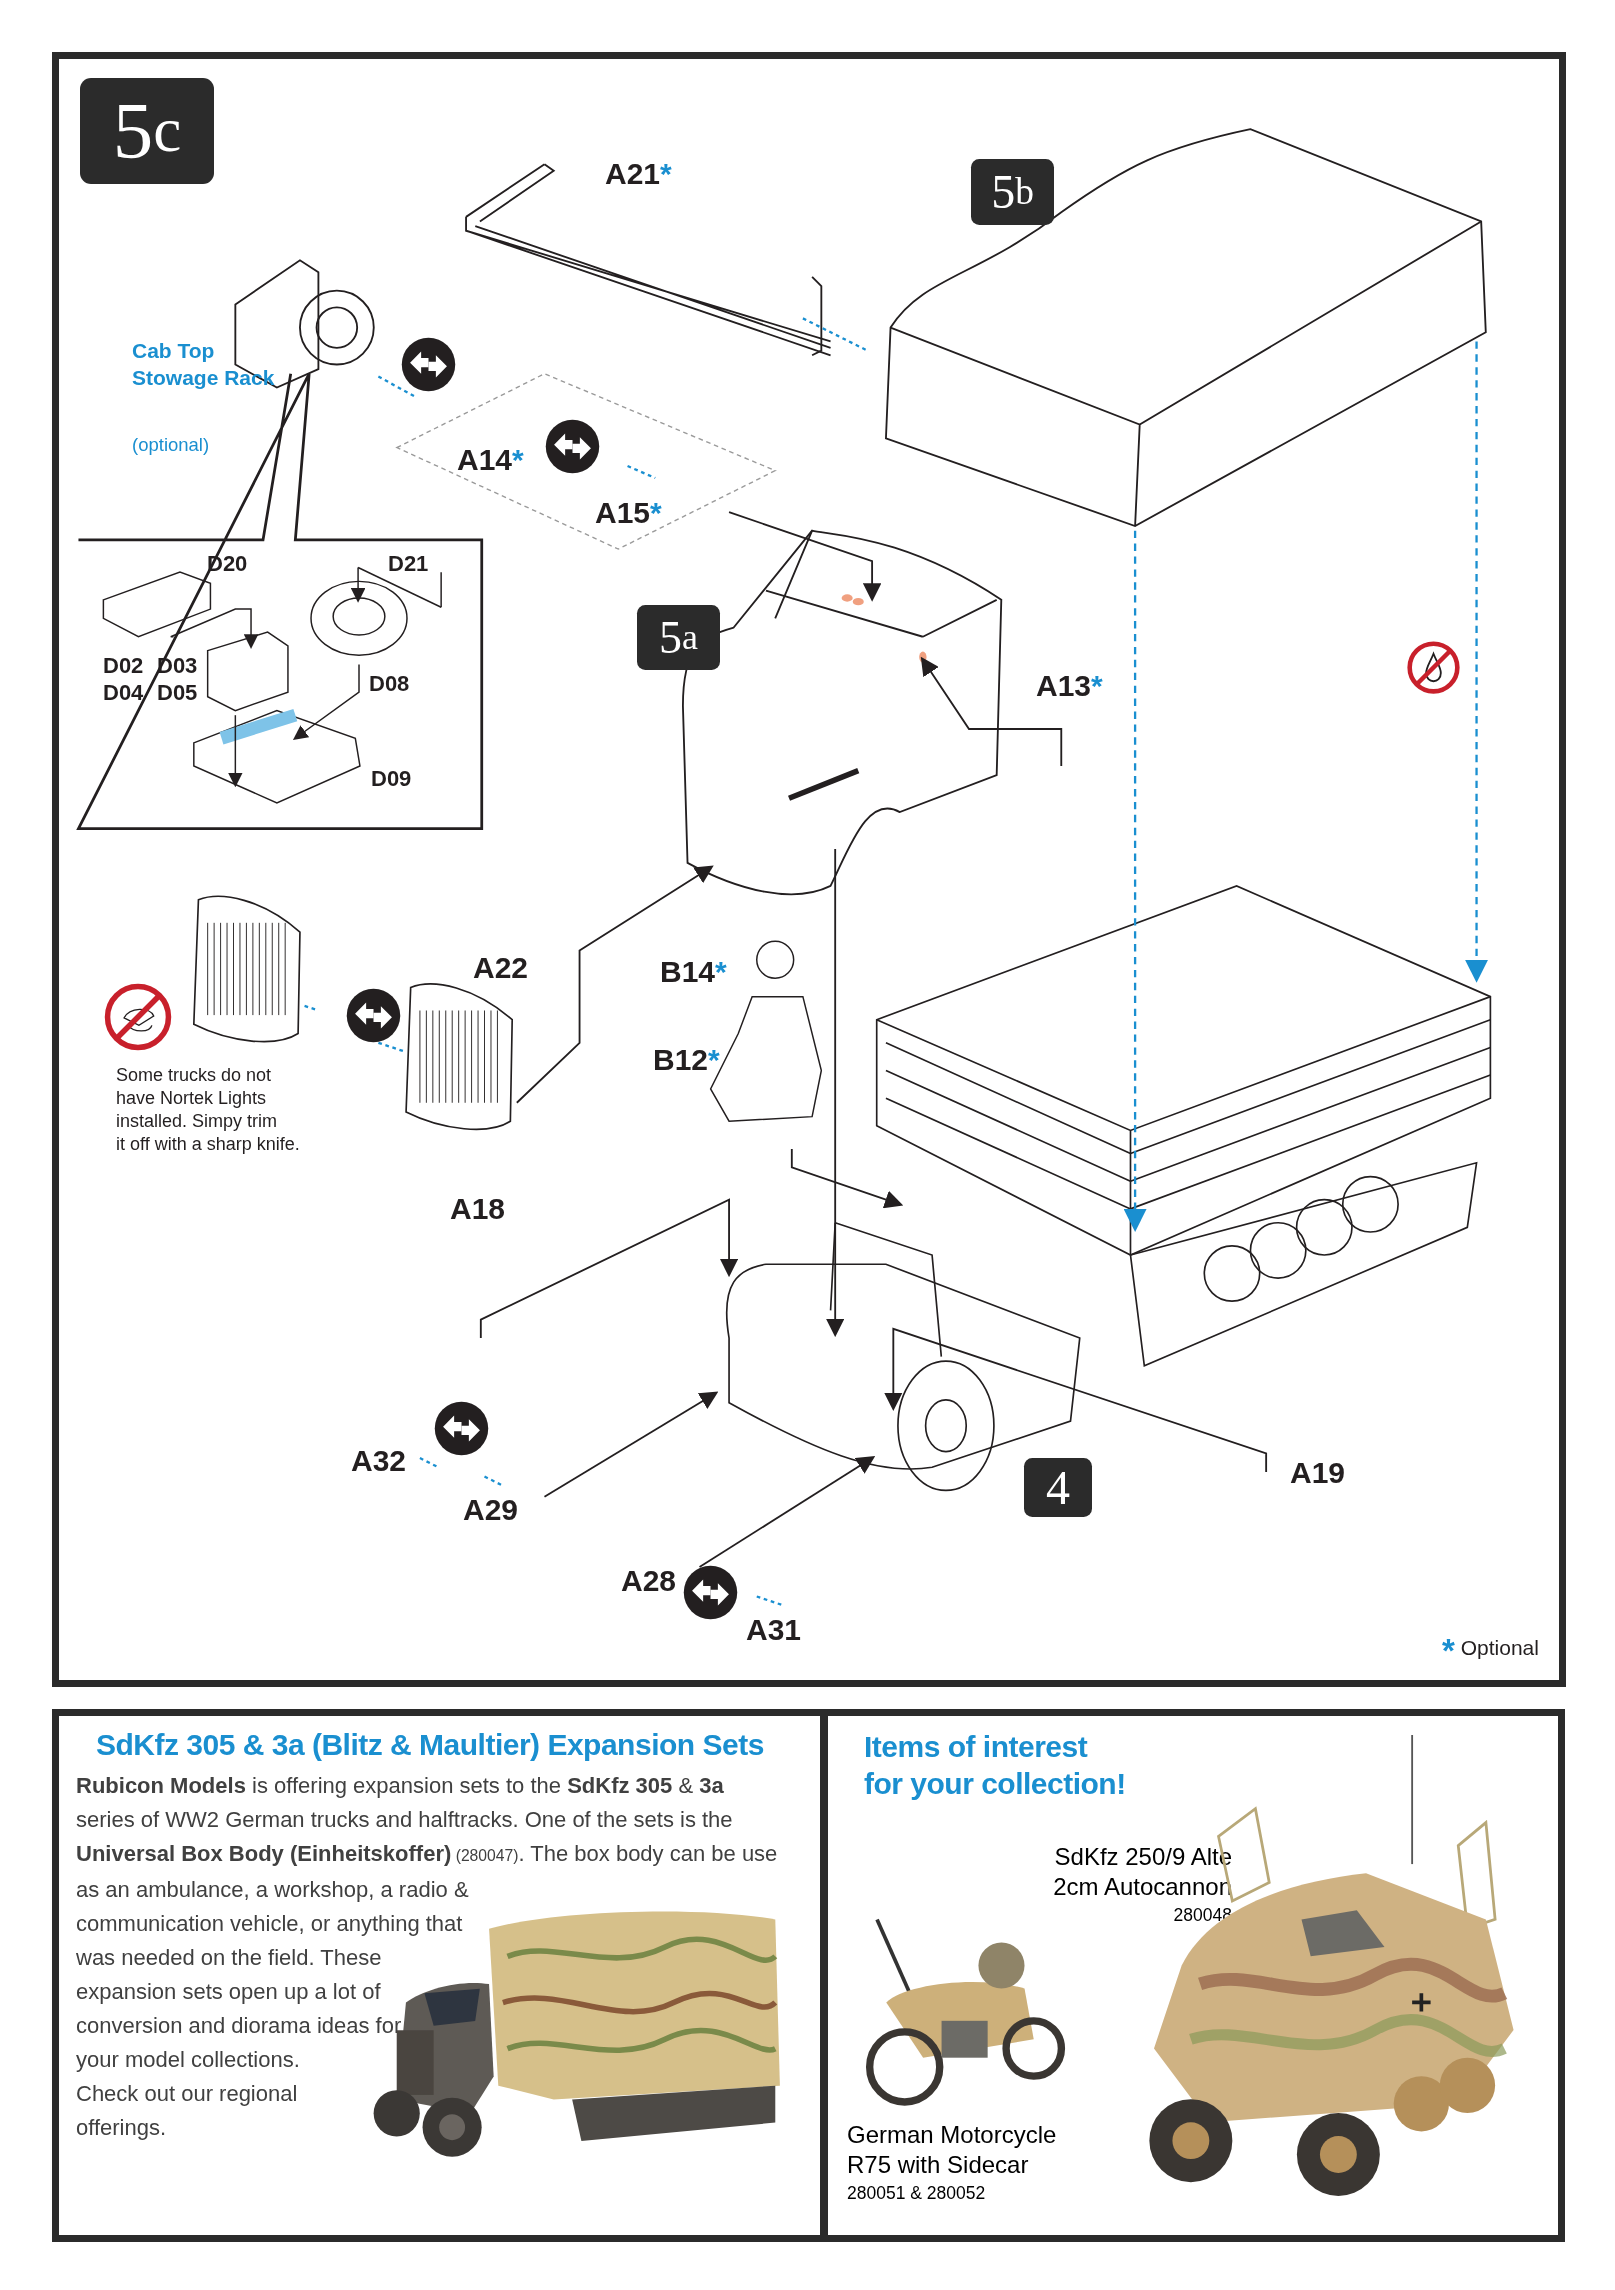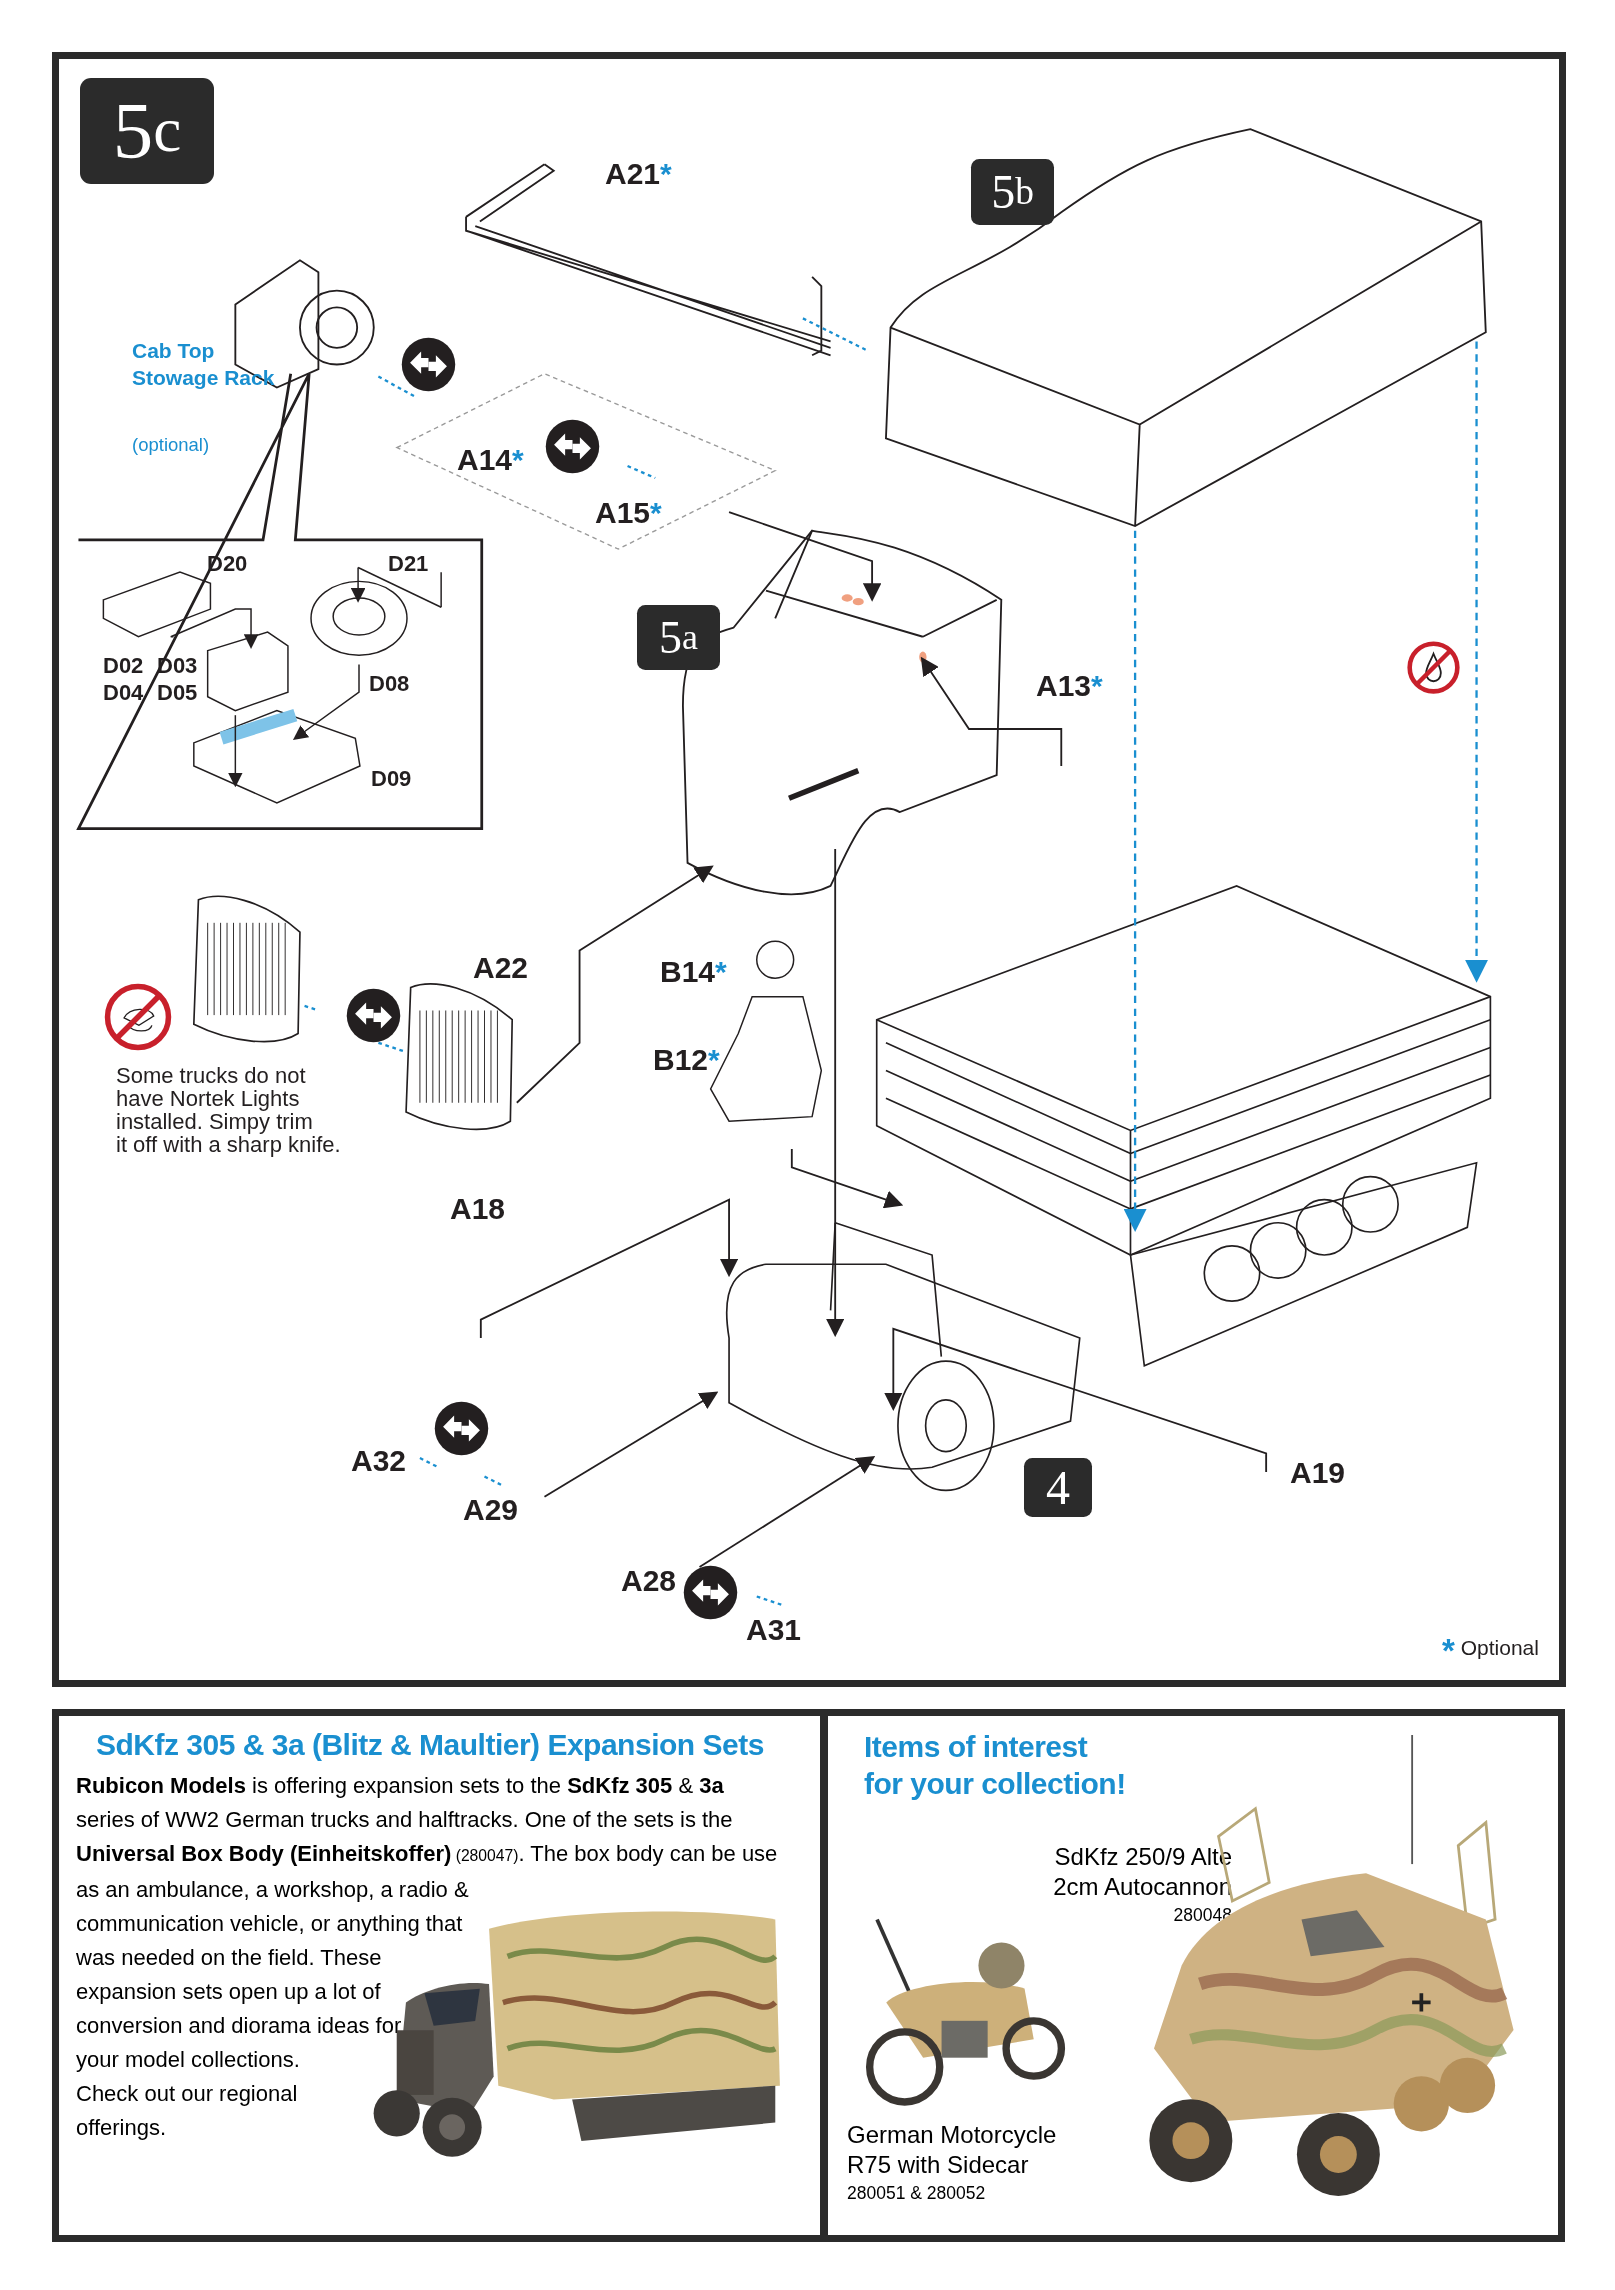--- a/index.html
+++ b/index.html
@@ -11,21 +11,21 @@
   .step-badge{position:absolute;background:#2b2b2b;color:#fff;border-radius:11px;font-family:"Liberation Serif",serif;display:flex;align-items:center;justify-content:center;line-height:1;}
   .step-badge .num{font-size:1em;}
   .step-badge .sub{font-size:0.78em;}
   .part{position:absolute;font-weight:bold;font-size:30px;color:#231f20;white-space:nowrap;}
   .part .star{color:#1a8fd0;}
   .part.small{font-size:22px;}
   svg.art{position:absolute;left:0;top:0;overflow:visible;}
   .note{position:absolute;font-size:18.5px;line-height:23px;color:#231f20;}
   .blue{color:#1a8fd0;}
   .heading{position:absolute;font-weight:bold;font-size:30px;color:#1a8fd0;letter-spacing:-0.5px;margin-left:20px;}
-  .body-text{position:absolute;font-size:22px;line-height:34px;color:#000000;}
+  .body-text{position:absolute;font-size:22px;line-height:34px;color:#404040;}
   .body-text b{font-weight:bold;}
   .body-text .tiny{font-size:15.7px;}
   .caption{position:absolute;text-align:right;color:#000000;font-size:24px;line-height:29.5px;}
   .caption .code{font-size:17.5px;}
 </style>
 </head>
 <body>
 
 <div class="frame" id="main-frame"></div>
 
@@ -217,21 +217,21 @@
 <div class="part small" style="left:157px;top:680px;">D05</div>
 <div class="part small" style="left:369px;top:671px;">D08</div>
 <div class="part small" style="left:371px;top:766px;text-align:right;">D09</div>
 
 <svg style="position:absolute;left:102px;top:981px;" width="72" height="72" viewBox="0 0 78 78">
   <path d="M24,40 C30,28 52,28 56,38 L40,48 Z" fill="#fff" stroke="#231f20" stroke-width="1.5"></path>
   <path d="M28,48 C34,56 52,56 54,48" fill="none" stroke="#231f20" stroke-width="1.5"></path>
   <circle cx="39" cy="39" r="33" fill="none" stroke="#c8202b" stroke-width="6"></circle>
   <line x1="16" y1="62" x2="62" y2="16" stroke="#c8202b" stroke-width="6"></line>
 </svg>
-<div class="note" style="left:116px;top:1064px;font-size:22px;line-height:23px;">
+<div class="note" style="left:116px;top:1064px;font-size:18px;line-height:23px;">
   <div>Some trucks do not</div>
   <div>have Nortek Lights</div>
   <div>installed.  Simpy trim</div>
   <div>it off with a sharp knife.</div>
 </div>
 
 <svg style="position:absolute;left:1406px;top:640px;" width="55" height="55" viewBox="0 0 60 60">
   <path d="M30,15 C26,25 22,30 22,36 C22,42 26,45 30,45 C34,45 38,42 38,36 C38,30 34,25 30,15 Z" fill="#fff" stroke="#231f20" stroke-width="2"></path>
   <circle cx="30" cy="30" r="26" fill="none" stroke="#c8202b" stroke-width="5"></circle>
   <line x1="12" y1="48" x2="48" y2="12" stroke="#c8202b" stroke-width="5"></line>

